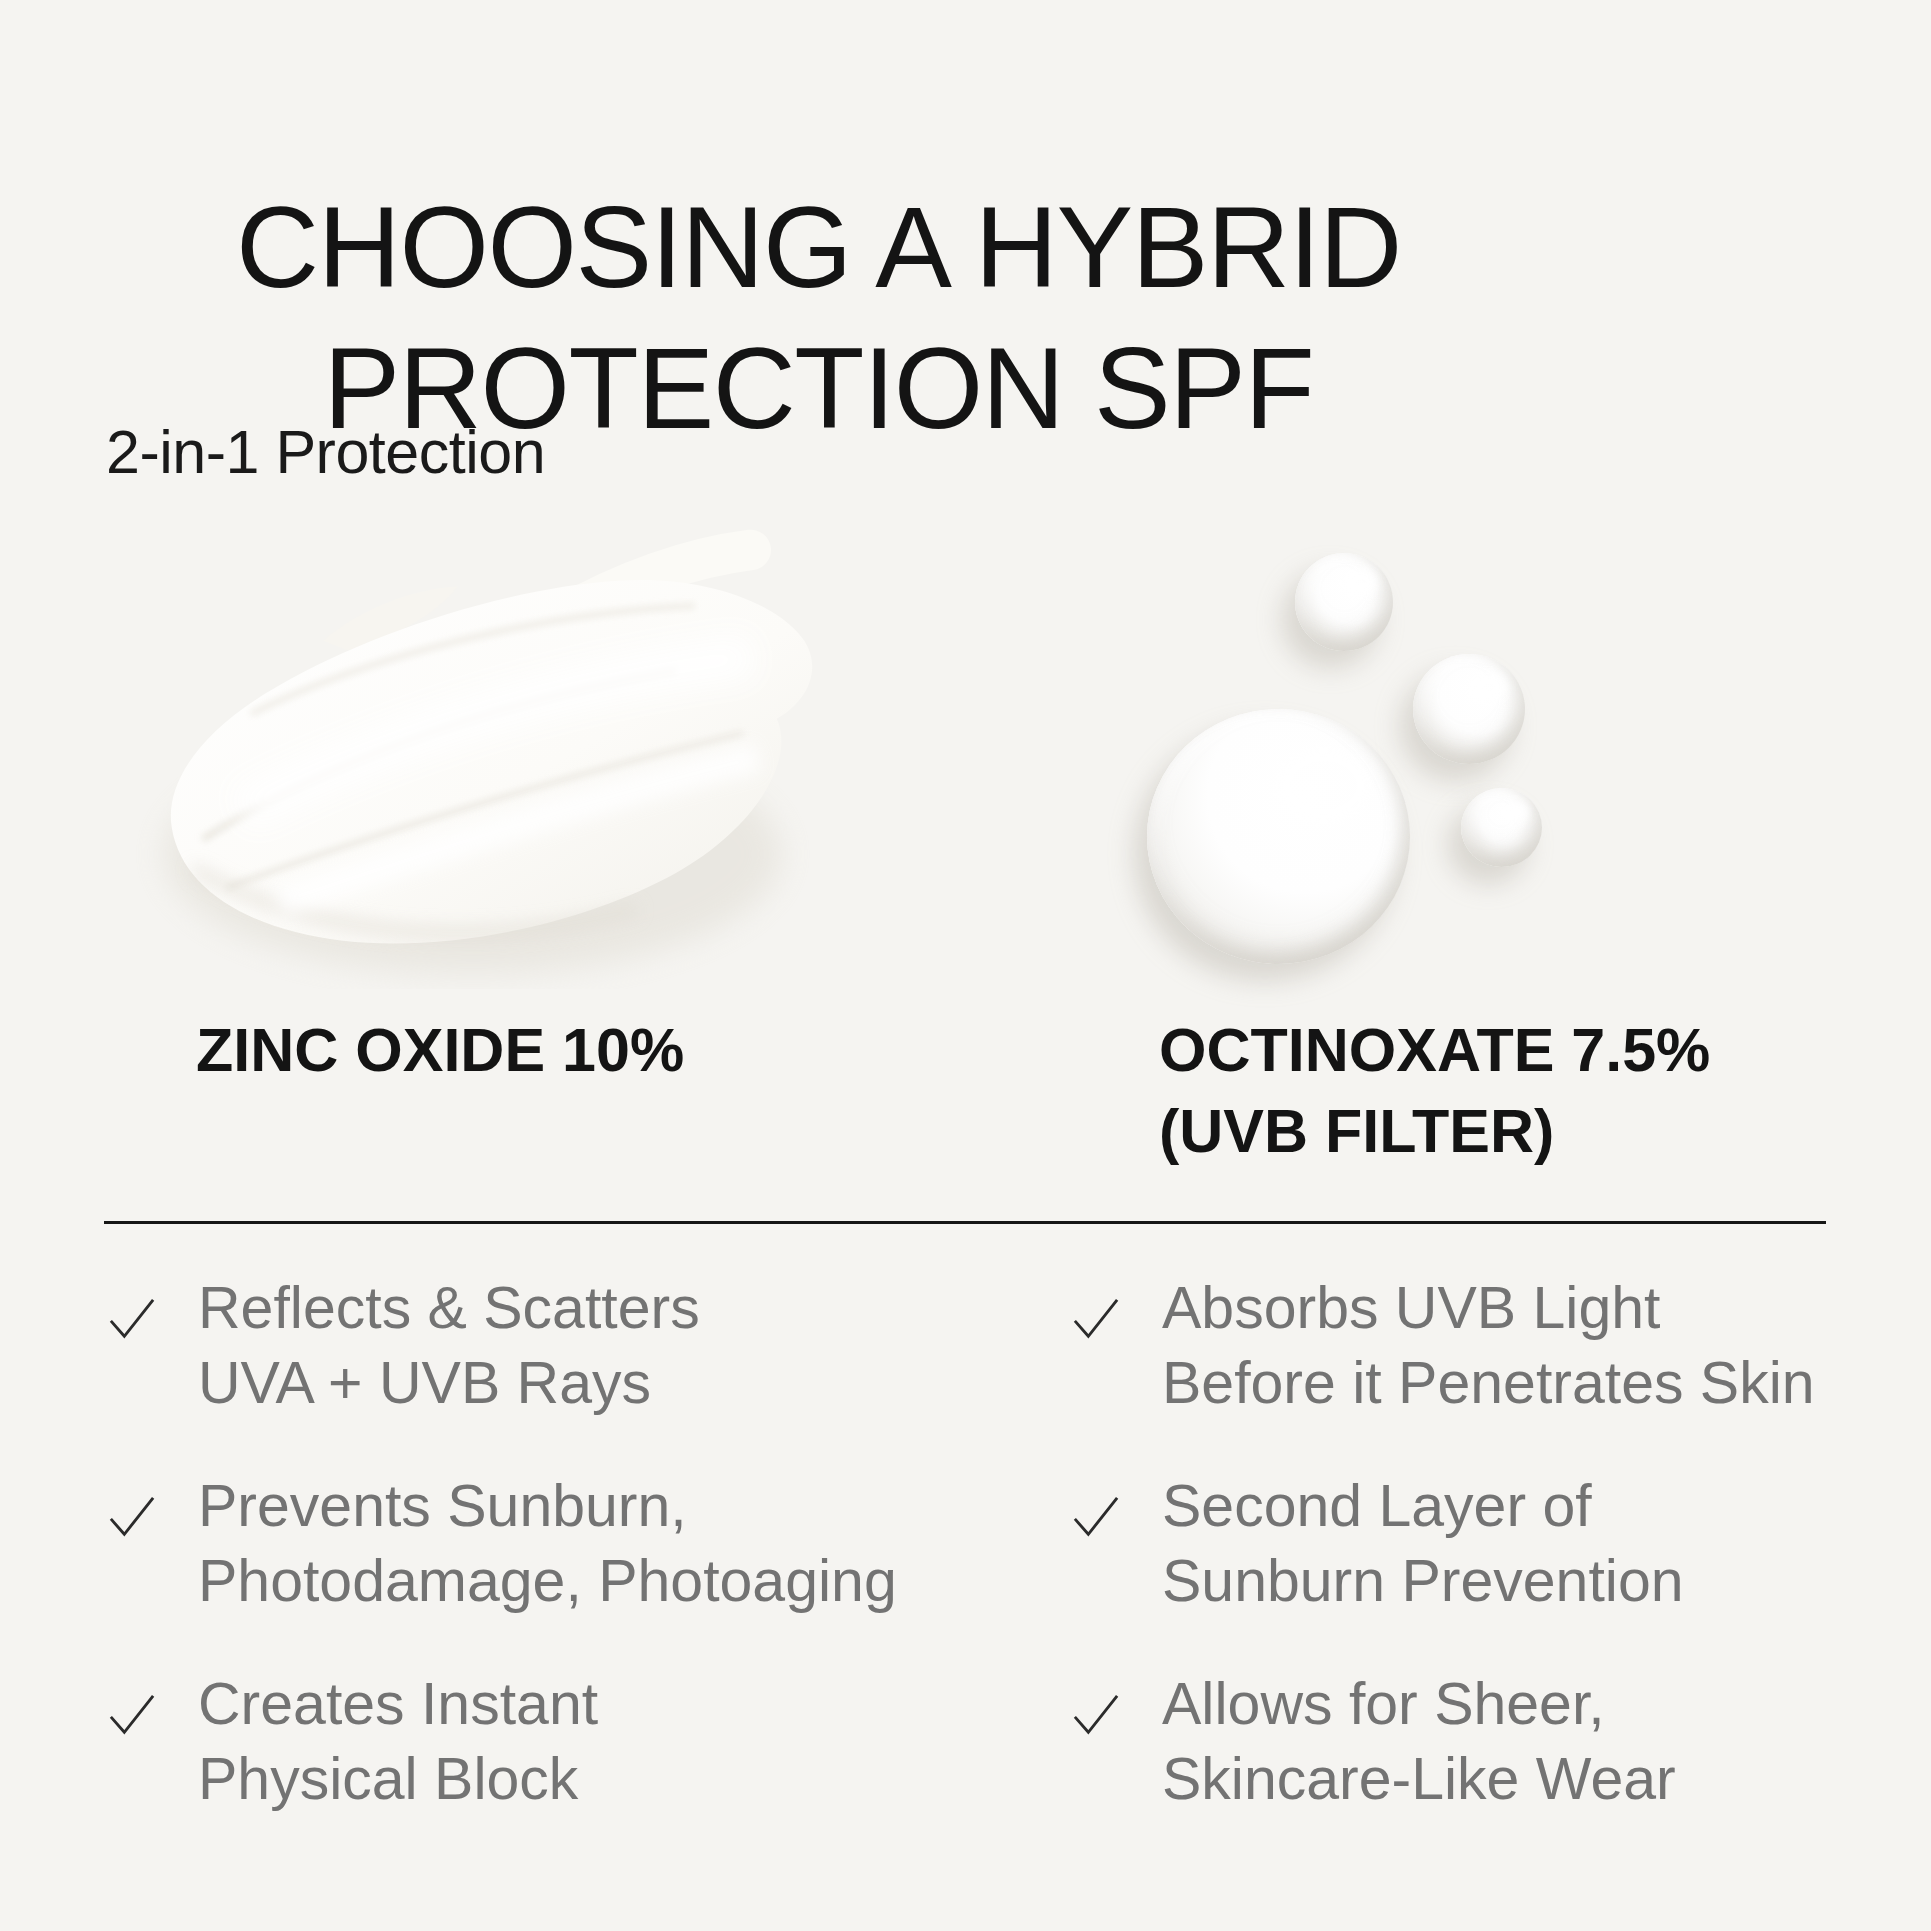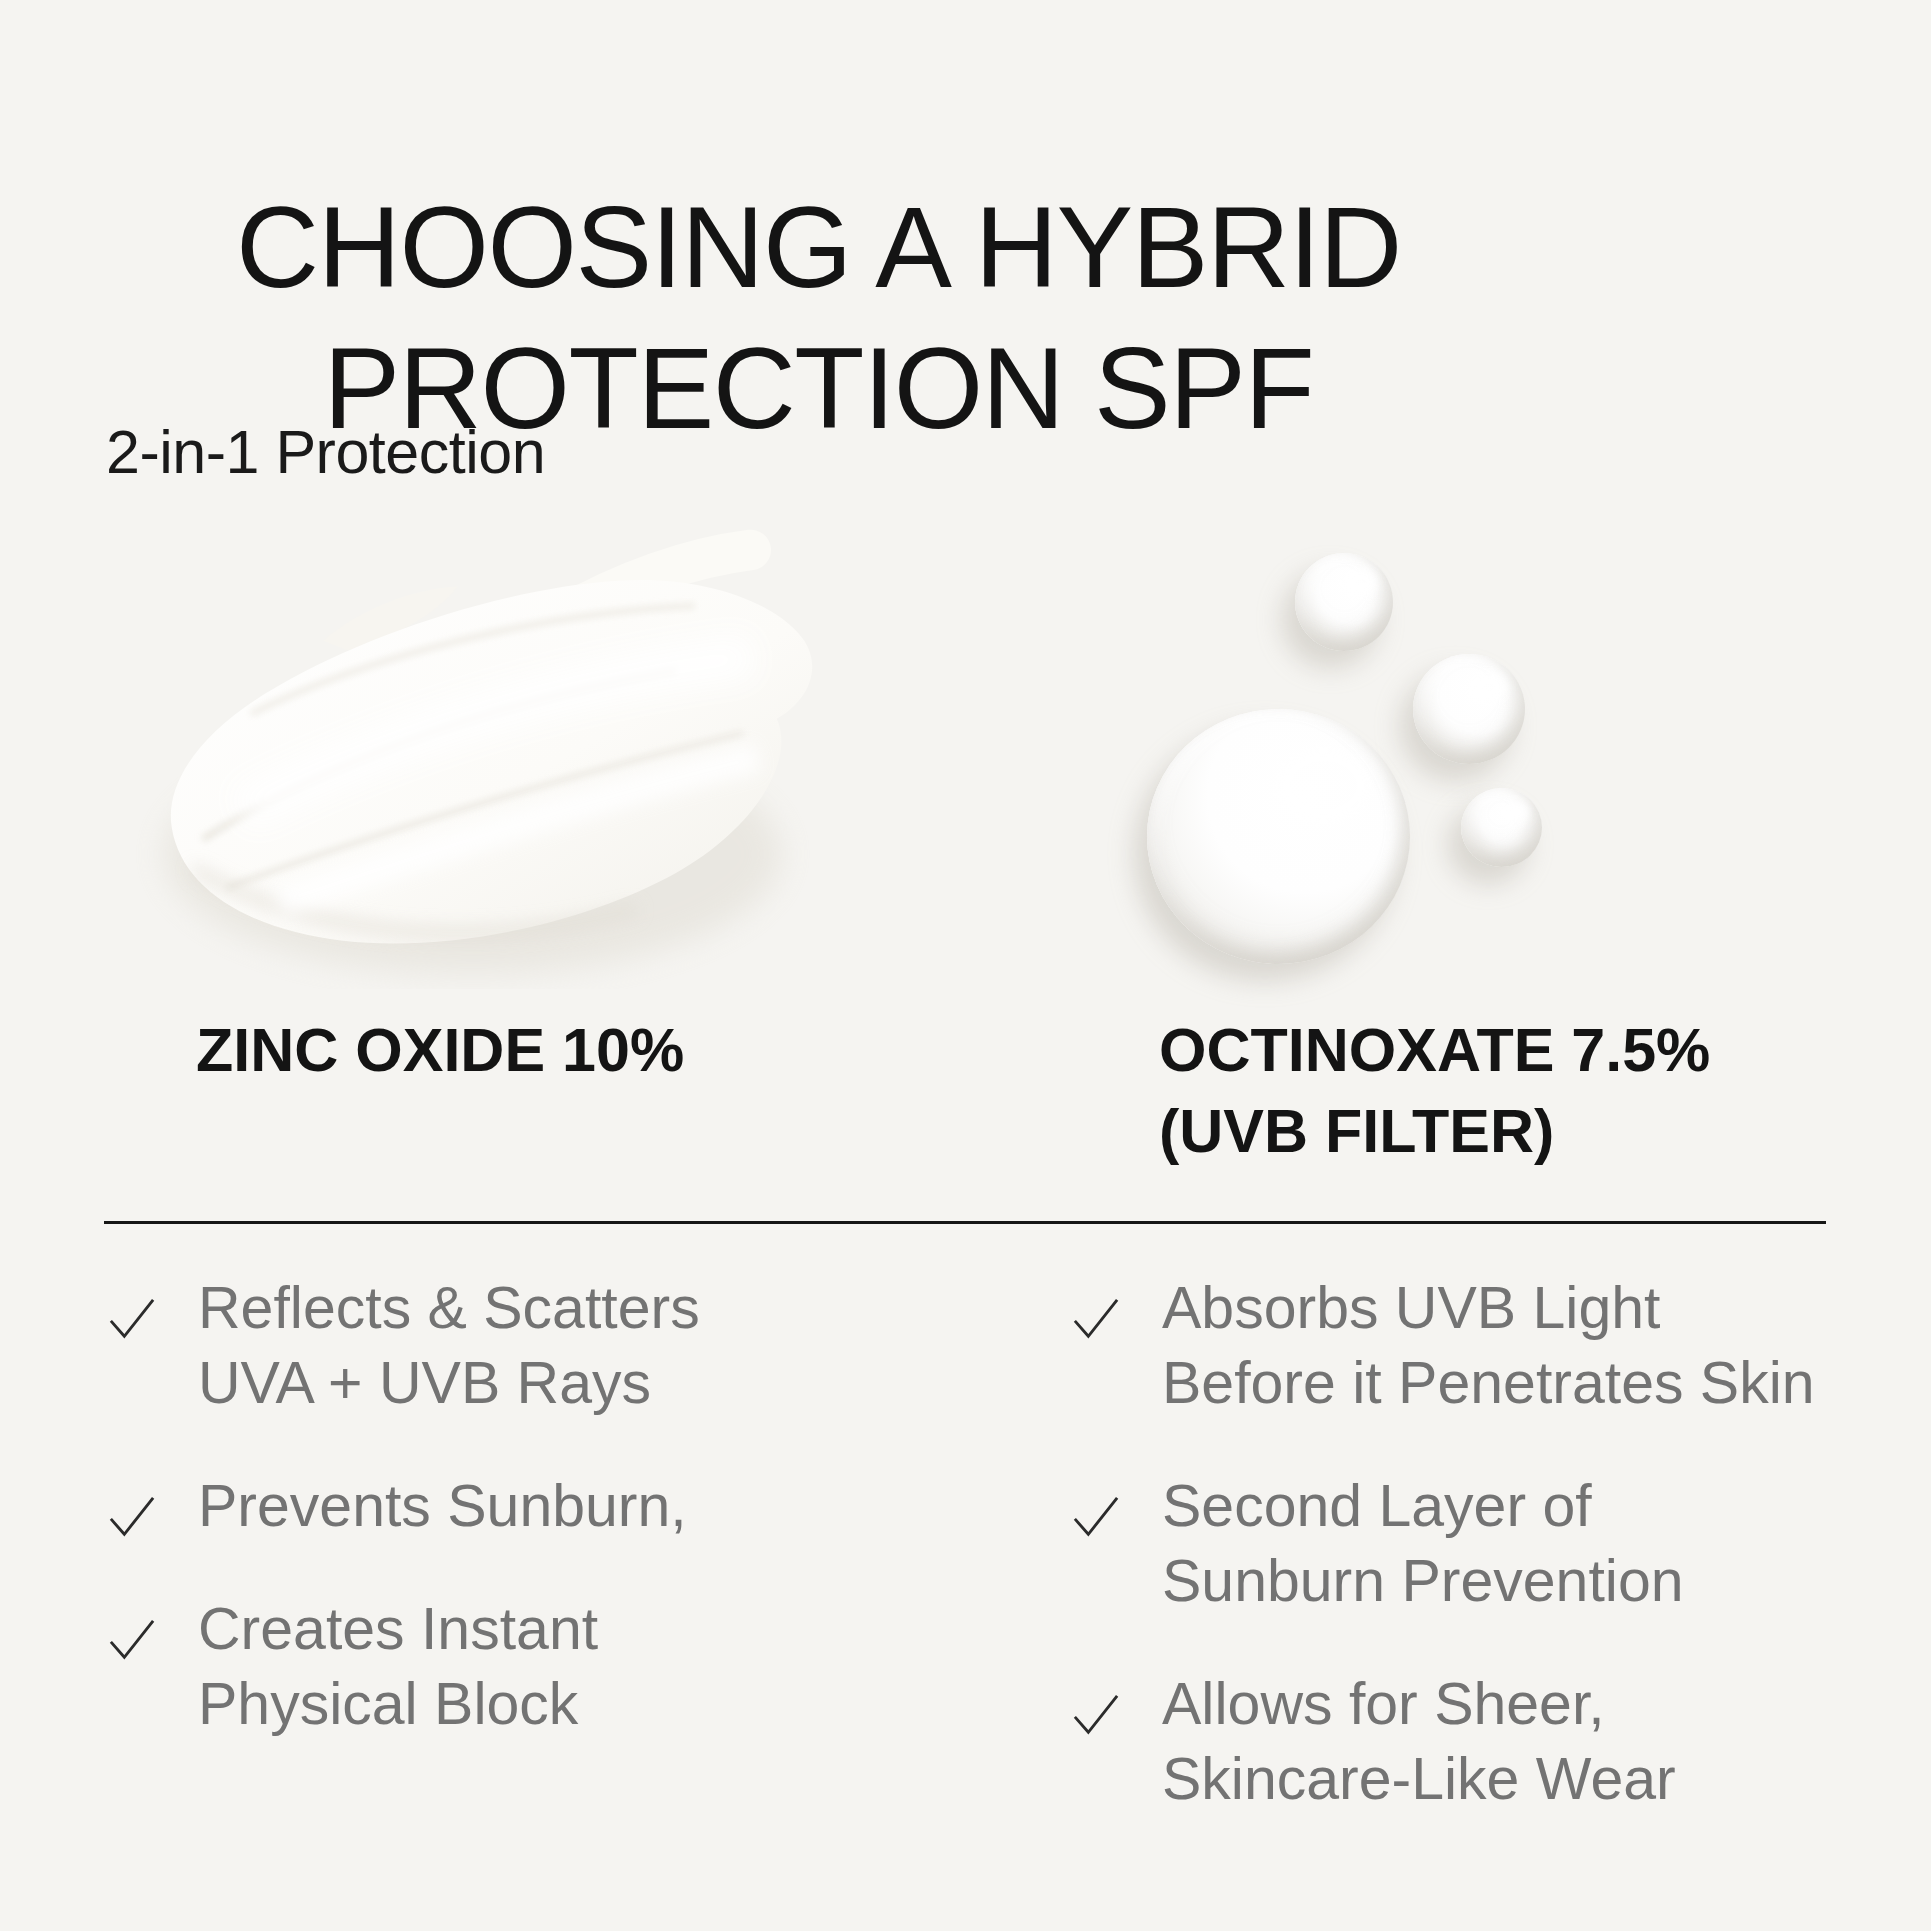--- a/index.html
+++ b/index.html
@@ -162,20 +162,21 @@
         <div>Reflects &amp; Scatters</div>
         <div>UVA + UVB Rays</div>
       </div>
     </div>
     <div class="benefit">
       <svg class="check-icon" viewBox="0 0 50 56">
         <polyline points="3,30 17,46 47,8" fill="none" stroke="#2b2b2b" stroke-width="3"></polyline>
       </svg>
       <div class="benefit-text">
         <div>Prevents Sunburn,</div>
+        <div>Photodamage, Photoaging</div>
       </div>
     </div>
     <div class="benefit">
       <svg class="check-icon" viewBox="0 0 50 56">
         <polyline points="3,30 17,46 47,8" fill="none" stroke="#2b2b2b" stroke-width="3"></polyline>
       </svg>
       <div class="benefit-text">
         <div>Creates Instant</div>
         <div>Physical Block</div>
       </div>

